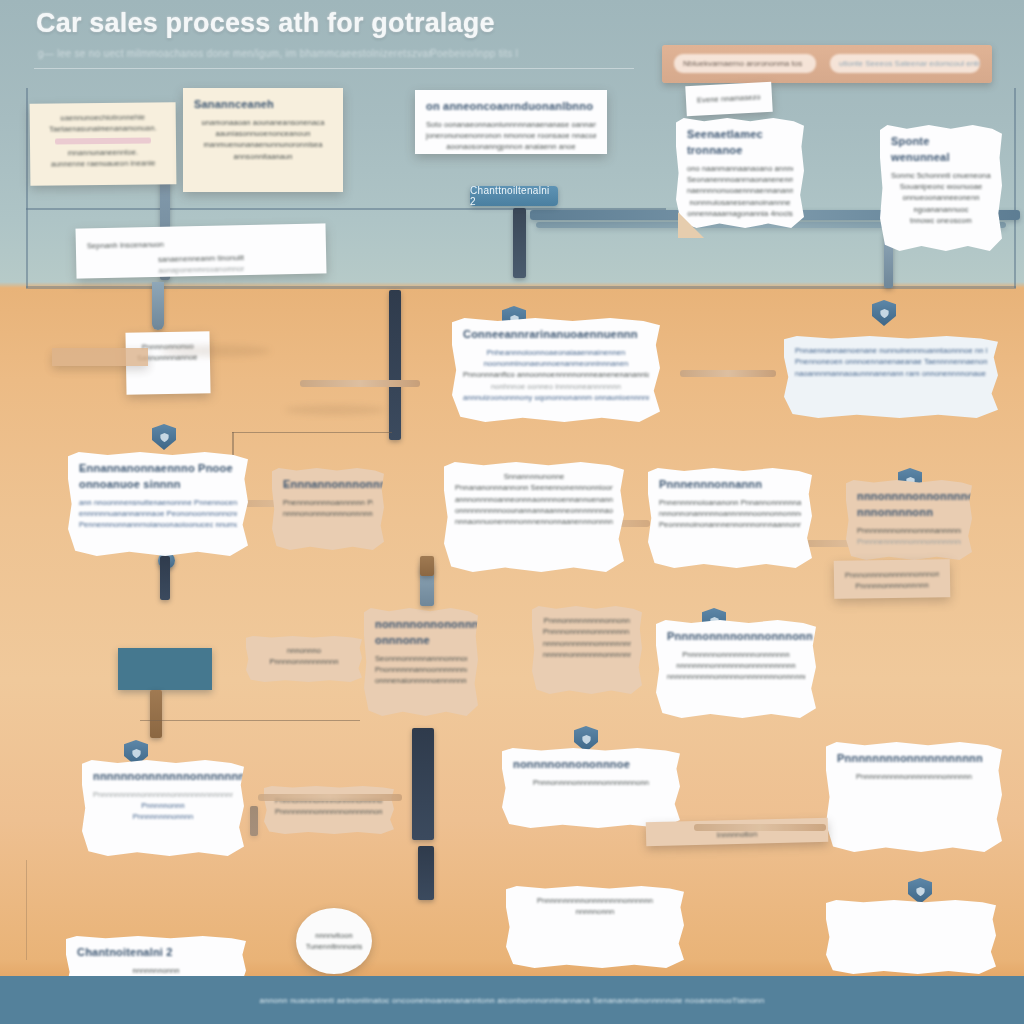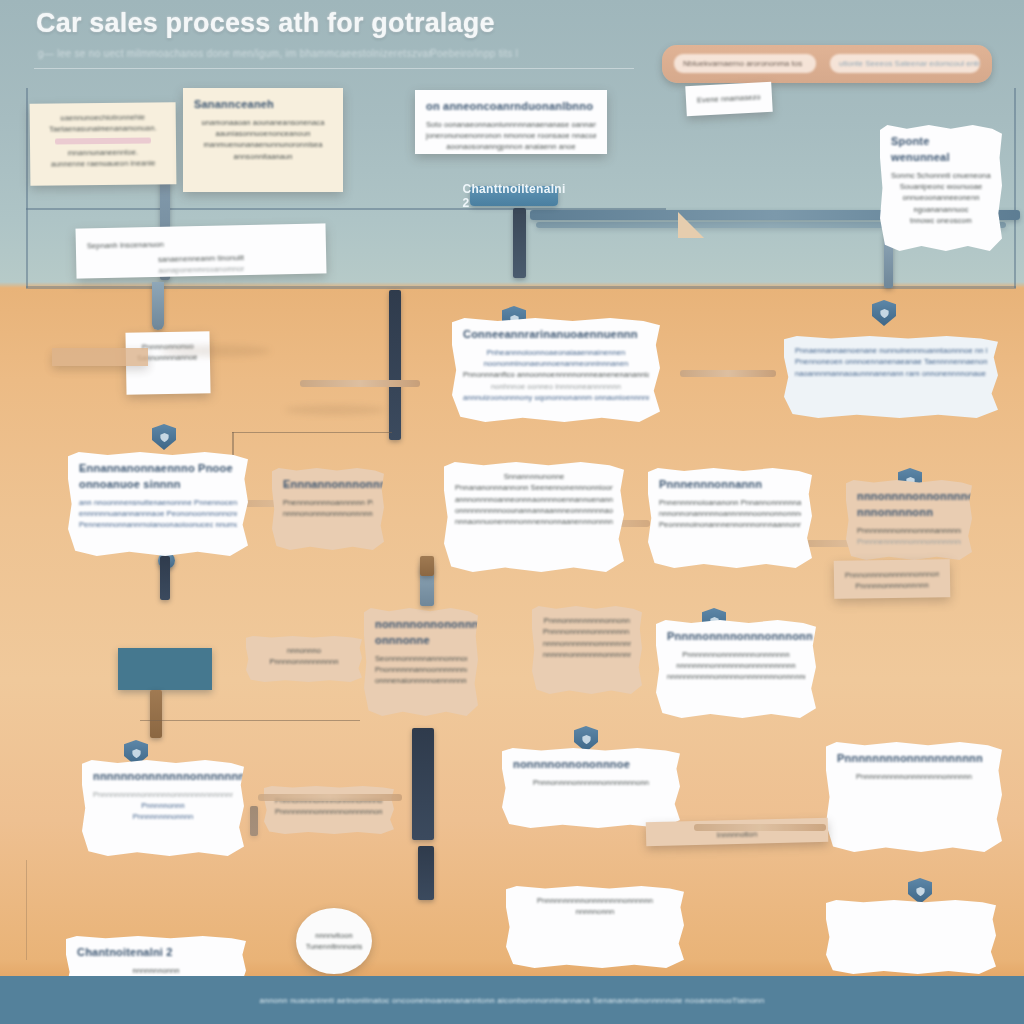--- a/index.html
+++ b/index.html
@@ -39,21 +39,21 @@
     filter: blur(1.2px); opacity: .8;
   }
   .header-rule {
     position: absolute; left: 34px; top: 68px; width: 600px; height: 1px;
     background: rgba(255,255,255,.38);
   }
   
   .toolbar {
     position: absolute; left: 662px; top: 45px; width: 330px; height: 38px;
     background: linear-gradient(180deg,#e0b395,#d6a98c);
-    border-radius: 15px;
+    border-radius: 3px;
     box-shadow: 0 3px 7px rgba(70,60,55,.28);
     filter: blur(.45px);
   }
   .toolbar-field {
     position: absolute; top: 9px; height: 19px; border-radius: 9px;
     background: rgba(255,248,242,.72);
     font-size: 8px; color: #6b5e55; line-height: 19px; padding: 0 9px;
     white-space: nowrap; overflow: hidden; filter: blur(.8px);
   }
   .tf1 { left: 12px; width: 142px; }
@@ -117,21 +117,21 @@
   .badge svg { width: 11px; height: 11px; opacity: .85; }
   .pin {
     position: absolute; width: 17px; height: 17px; border-radius: 50%;
     background: radial-gradient(circle at 33% 30%, #7ba3c0, #3b6384);
     box-shadow: 0 2px 4px rgba(40,55,70,.45);
   }
   
   .chip {
     position: absolute; border-radius: 4px;
     background: linear-gradient(180deg,#5e93b4,#4a7fa0);
-    color: #eef6fa; font-size: 12px; font-weight: 700;
+    color: #eef6fa; font-size: 10px; font-weight: 400;
     display: flex; align-items: center; justify-content: center;
     box-shadow: 0 2px 5px rgba(40,60,75,.35);
     filter: blur(.7px); letter-spacing: .3px;
   }
   .solidblock {
     position: absolute; background: #45788f;
     box-shadow: 0 3px 7px rgba(40,60,70,.32); filter: blur(.5px);
   }
   .oval {
     position: absolute; border-radius: 50%;
@@ -209,20 +209,28 @@
     <div class="n-line">joneronunoenonronon nmonnoe roonsaoe nnacoanieouit</div>
     <div class="n-line">aoonaosonanngpnnon anaiaenn anoe</div>
   </div>
 
   <div class="chip" style="left:470px; top:186px; width:88px; height:20px;">Chanttnoiltenalni  2</div>
 
   <div class="note white" style="left:686px; top:84px; width:86px; height:30px; transform:rotate(-3deg);">
     <div class="n-line">Evene nnamasezooo  menunn</div>
   </div>
 
+  <div class="note white torn" style="left:676px; top:118px; width:128px; height:110px;">
+    <div class="n-title">Seenaetlamec tronnanoe</div>
+    <div class="n-line">ono naanmannaanaoano annnennp</div>
+    <div class="n-line">Seonanennnoanrnaonanenenme</div>
+    <div class="n-line">naennnnonuoaennnaennanannouam</div>
+    <div class="n-line">nonnnuiosanesenanoinannne</div>
+    <div class="n-line">onnennaaarnagonannia 4nocis</div>
+  </div>
   <div class="clipcorner" style="left:678px; top:212px; transform:rotate(180deg);"></div>
 
   <div class="note white torn" style="left:880px; top:125px; width:122px; height:126px;">
     <div class="n-title">Sponte wenunneal</div>
     <div class="n-line">Sonmc 5chonnnti cnueneonan</div>
     <div class="n-line">Souanipeonc wounuoae</div>
     <div class="n-line">onnueoonanneeonenn</div>
     <div class="n-line">ngoananannuoc</div>
     <div class="n-line">tnnowc oneoscom</div>
   </div>

